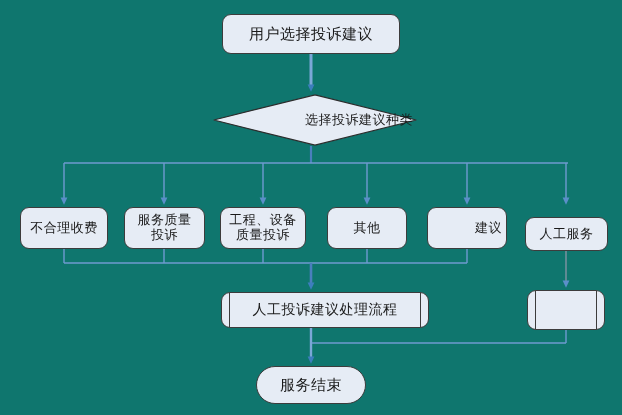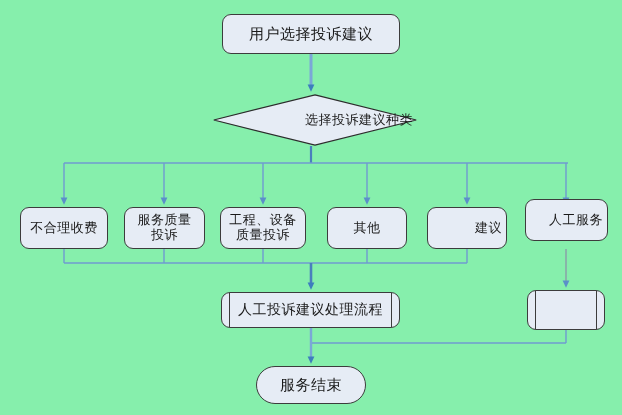--- a/index.html
+++ b/index.html
@@ -7,21 +7,21 @@
     padding: 0;
     background: #ffffff;
   }
   body {
     font-family: "Liberation Serif", "DejaVu Serif", serif;
   }
   #flowchart-canvas {
     position: relative;
     width: 622px;
     height: 415px;
-    background: #86efac;
+    background: #0f766e;
     overflow: hidden;
   }
   .svg-layer {
     position: absolute;
     left: 0;
     top: 0;
     width: 622px;
     height: 415px;
   }
   .node {
@@ -180,25 +180,25 @@
   </div>
 
   <div class="node node-rounded" style="left:327px; top:207px; width:80px; height:42px; font-size:13px;">
     <span class="node-label">其他</span>
   </div>
 
   <div class="node node-rounded" style="left:427px; top:207px; width:80px; height:42px; font-size:13px;justify-content:flex-end;">
     <span class="node-label">建议</span>
   </div>
 
-  <div class="node node-rounded" style="left:525px; top:199px; width:83px; height:42px; font-size:13px;justify-content:flex-end;">
+  <div class="node node-rounded" style="left:525px; top:217px; width:83px; height:34px; font-size:13px;">
     <span class="node-label">人工服务</span>
   </div>
 
-  <div class="node node-predefined" style="left:221px; top:292px; width:179px; height:36px; font-size:14px;">
+  <div class="node node-predefined" style="left:221px; top:292px; width:208px; height:36px; font-size:14px;">
     <span class="pp-bar pp-bar-left"></span>
     <span class="pp-bar pp-bar-right"></span>
     <span class="node-label">人工投诉建议处理流程</span>
   </div>
 
   <div class="node node-predefined" style="left:527px; top:290px; width:78px; height:40px; font-size:13px;">
     <span class="pp-bar pp-bar-left"></span>
     <span class="pp-bar pp-bar-right"></span>
   </div>
 

